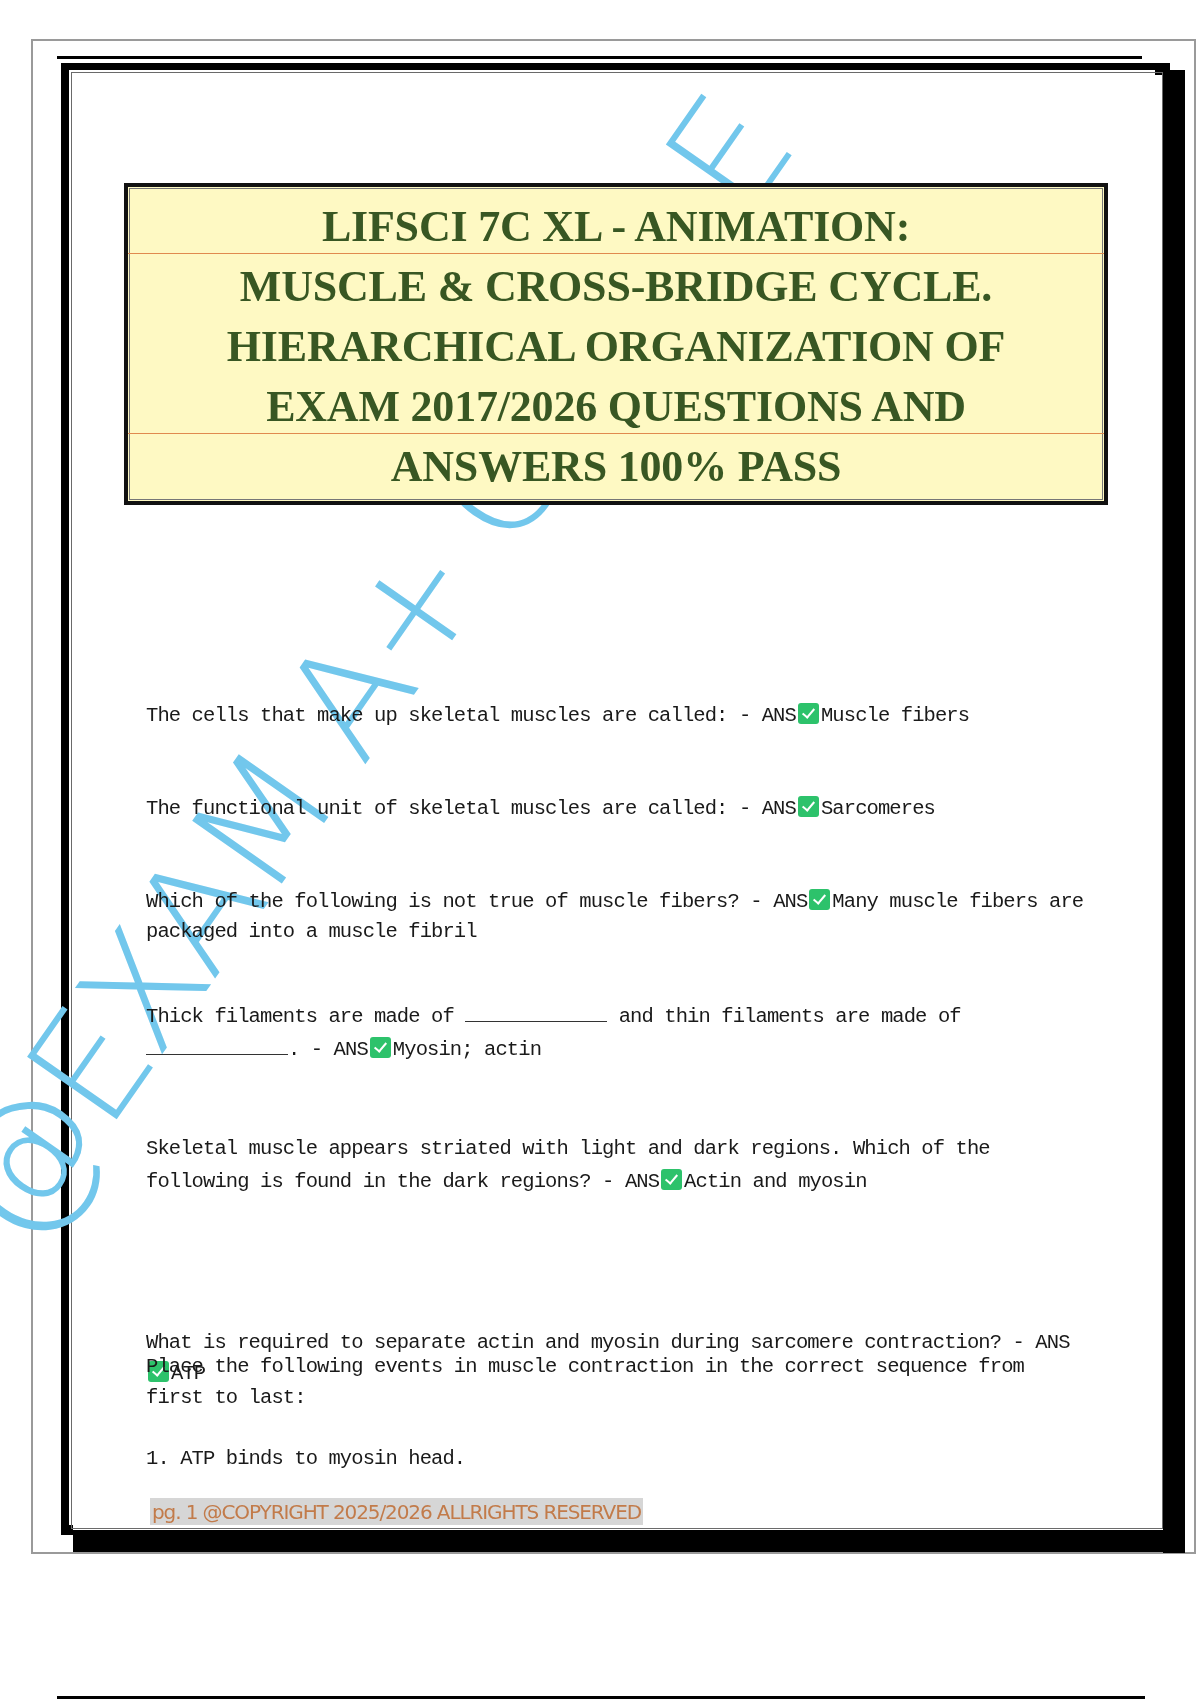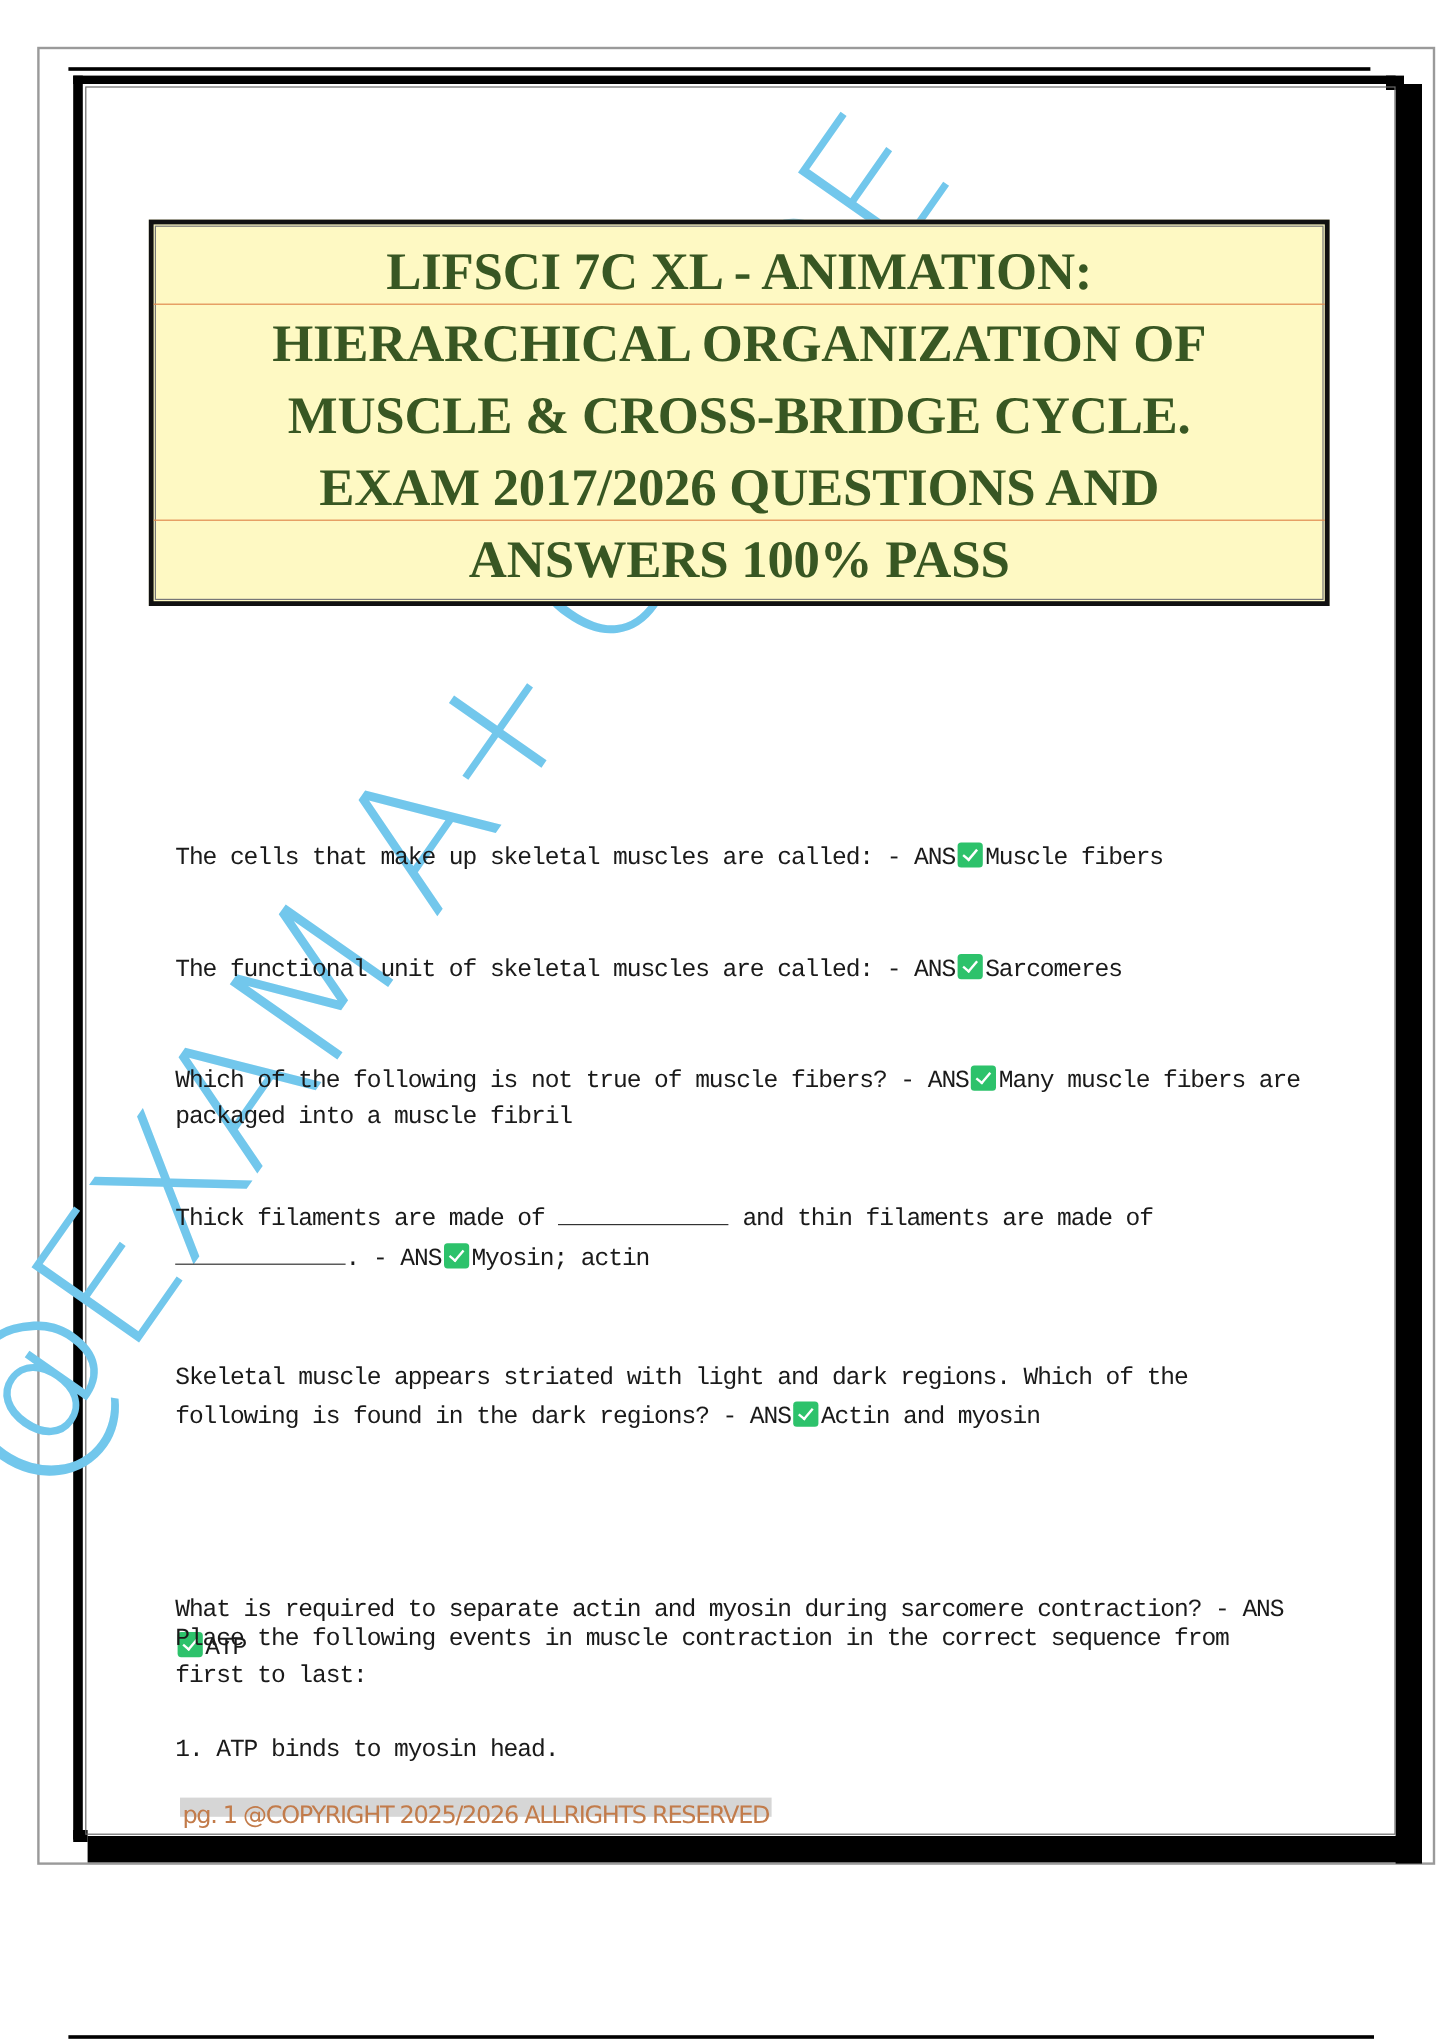--- a/index.html
+++ b/index.html
@@ -41,21 +41,21 @@
 
   
   .qa { left: 146px; width: 940px; z-index: 2; font-size: 20.5px; line-height: 31px; color: #1a1a1a;
         font-family: Liberation Mono, monospace; letter-spacing: -0.9px; }
   .check { display: inline-block; width: 21px; height: 21px; background: #2DC26B;
            border-radius: 3px; vertical-align: -3px; position: relative; margin: 0 2px; }
   .check::after { content: ""; position: absolute; left: 7px; top: 3px; width: 5px; height: 10px;
                   border-right: 2.5px solid #fff; border-bottom: 2.5px solid #fff; transform: rotate(40deg); }
   .blank { display: inline-block; border-bottom: 1.5px solid #333; vertical-align: baseline; }
 
-  .footer { left: 150px; top: 1498px; height: 16px; padding: 0 2px; background: #D6D6D6;
+  .footer { left: 150px; top: 1498px; height: 27px; padding: 0 2px; background: #D6D6D6;
             color: #C27B4A; font-size: 20px; line-height: 28px; z-index: 2;
             font-family: "DejaVu Sans", sans-serif; letter-spacing: -1.1px; }
 </style>
 </head>
 <body>
 
 <div class="abs outer-border"></div>
 <div class="abs top-rule"></div>
 <div class="abs frame-top"></div>
 <div class="abs frame-left"></div>
@@ -66,22 +66,22 @@
 <div class="abs inner-line"></div>
 <div class="abs bottom-rule"></div>
 
 <div class="abs watermark">@EXAM A+ GRADE</div>
 
 <div class="abs title-box">
   <div class="hl" style="top:66px"></div>
   <div class="hl" style="top:246px"></div>
   <div class="title-text">
     <div>LIFSCI 7C XL - ANIMATION:</div>
+    <div>MUSCLE &amp; CROSS-BRIDGE CYCLE.</div>
     <div>HIERARCHICAL ORGANIZATION OF</div>
-    <div>MUSCLE &amp; CROSS-BRIDGE CYCLE.</div>
     <div>EXAM 2017/2026 QUESTIONS AND</div>
     <div>ANSWERS 100% PASS</div>
   </div>
 </div>
 
 <div class="abs qa" style="top:700px">
   <span>The cells that make up skeletal muscles are called: - </span><span>ANS</span><span class="check"></span><span>Muscle fibers</span>
 </div>
 
 <div class="abs qa" style="top:793px">

